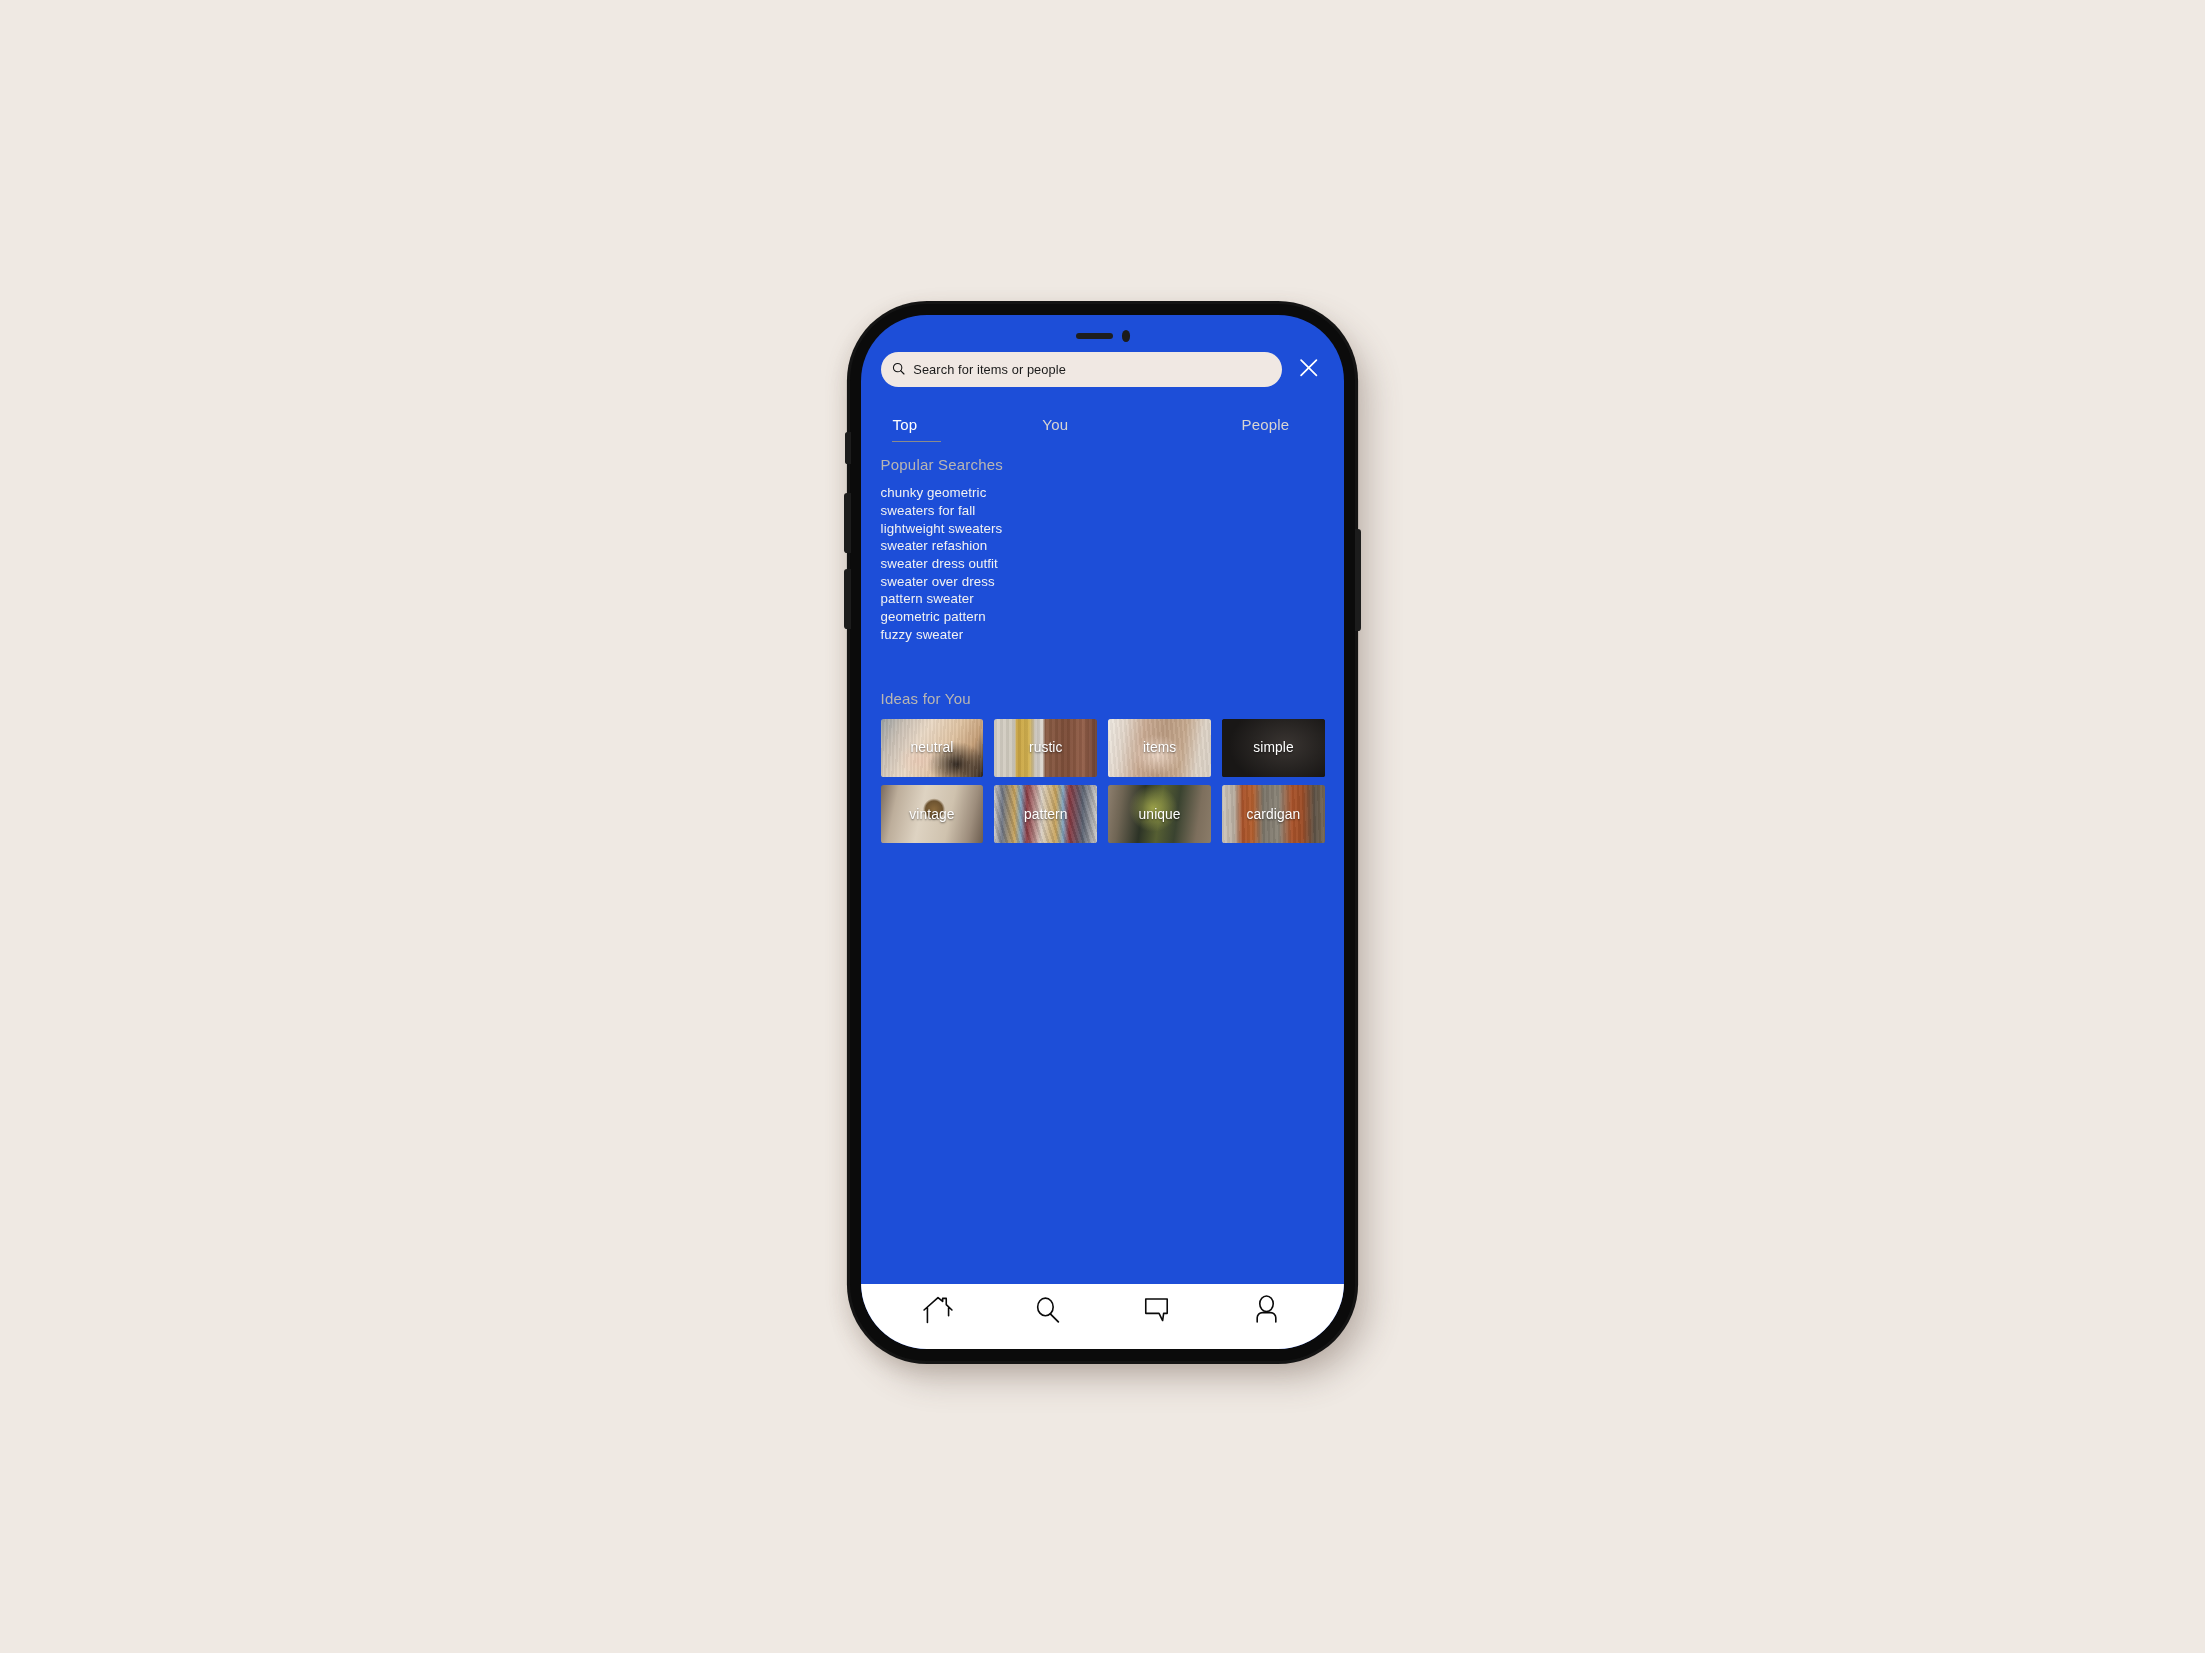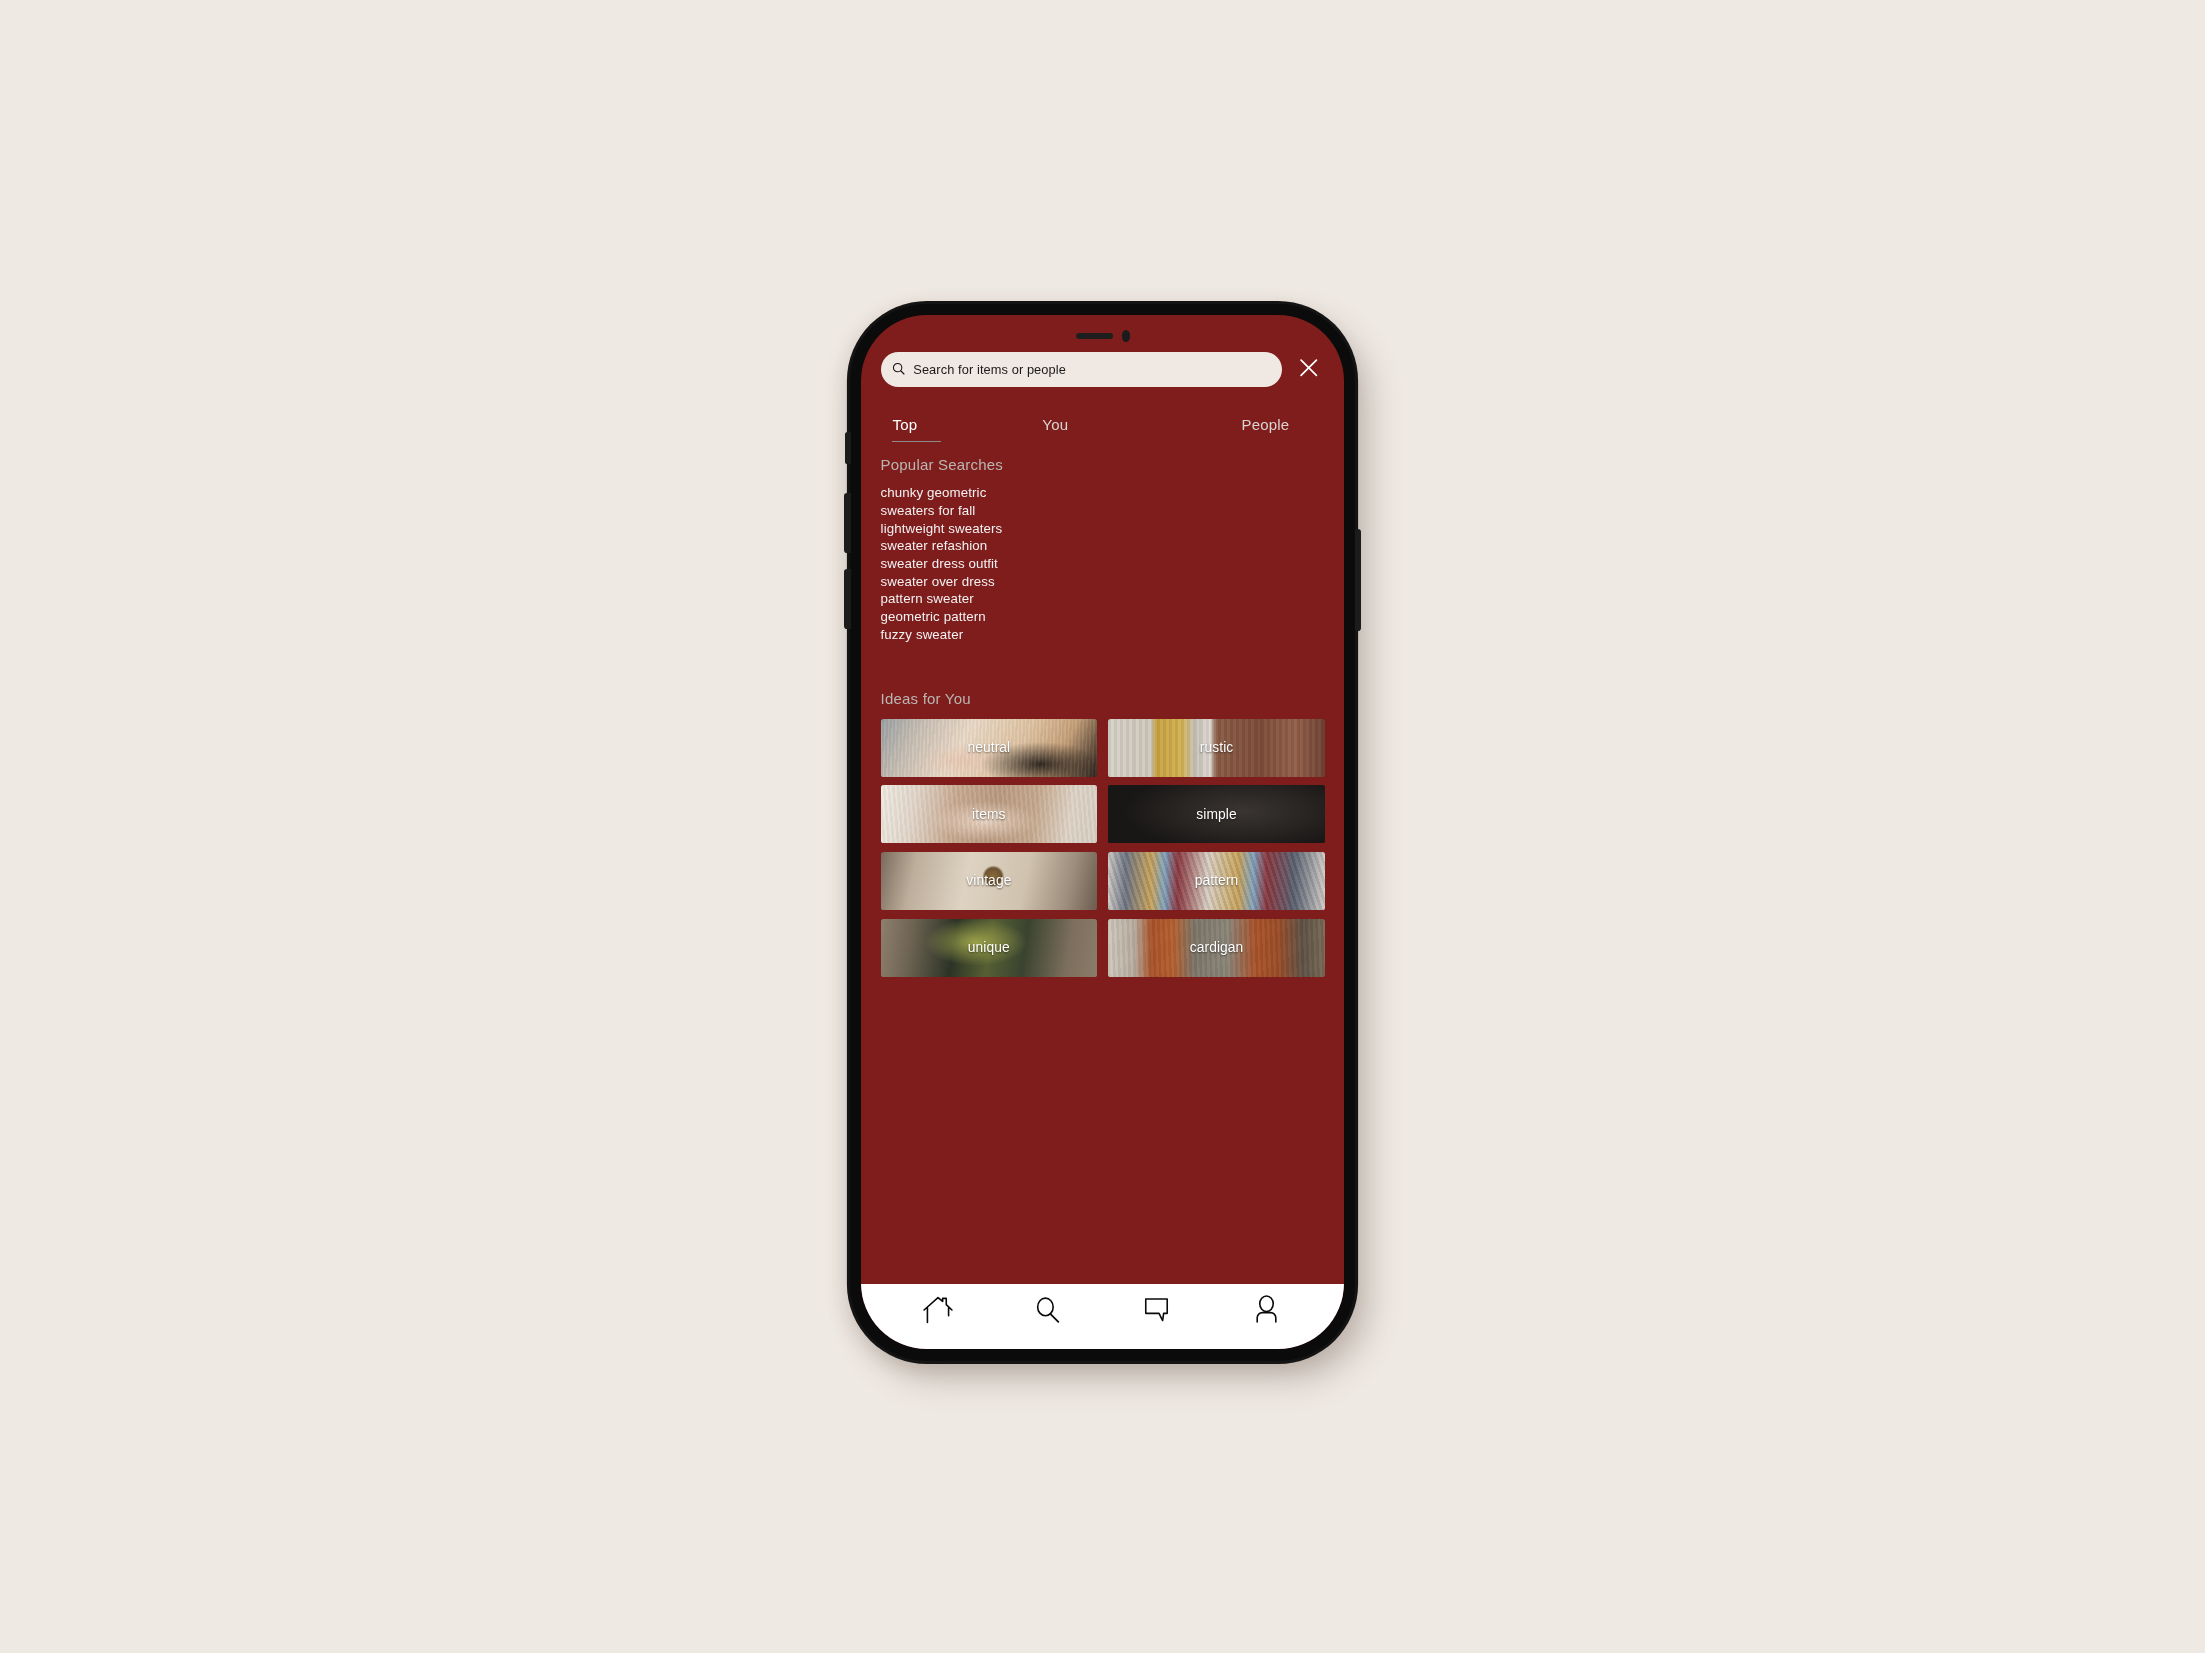--- a/index.html
+++ b/index.html
@@ -29,21 +29,21 @@
   }
   #btn-silent     { left:-4.6px; top:128px;  width:5.1px; height:32px;  border-radius:2.6px 0 0 2.6px;}
   #btn-volume-up  { left:-5.6px;top:189px;  width:6.1px; height:60px; border-radius:3.1px 0 0 3.1px;}
   #btn-volume-down{ left:-5.6px;top:265px;  width:6.1px; height:60px; border-radius:3.1px 0 0 3.1px;}
   #btn-power      { right:-5.6px;top:225px; width:6.1px; height:102px; border-radius:0 3.1px 3.1px 0;}
 
   #screen{
     position:absolute;
     left:11.2px; top:11.2px;
     width:483px; height:1034px;
-    background:#7f1d1d;
+    background:#1d4ed8;
     border-radius:66px;
     overflow:hidden;
   }
 
   
   .notch-row{
     position:absolute; top:15.3px; left:0; width:100%;
     display:flex; align-items:center; justify-content:center; gap:9.2px;
   }
   #speaker-slot{ width:37px; height:6.6px; background:#1e1e1e; border-radius:3.6px; }
@@ -101,21 +101,21 @@
   }
   #popular-searches-list{ list-style:none; }
   #popular-searches-list li{
     font-size:13.3px; color:#f2f2f2; line-height:1.33;
     letter-spacing:0.1px; cursor:pointer;
   }
   #ideas-title{ margin-top:47px; }
 
   
   #ideas-grid{
-    display:grid; grid-template-columns:1fr 1fr;
+    display:grid; grid-template-columns:1fr 1fr 1fr 1fr;
     gap:8.7px 11.2px;
   }
   .idea-tile{
     position:relative; height:58px; border-radius:2.6px;
     overflow:hidden; cursor:pointer;
     display:flex; align-items:center; justify-content:center;
   }
   .idea-tile .tile-img{ position:absolute; inset:0; }
   .idea-tile .tile-label{
     position:relative; z-index:2;

